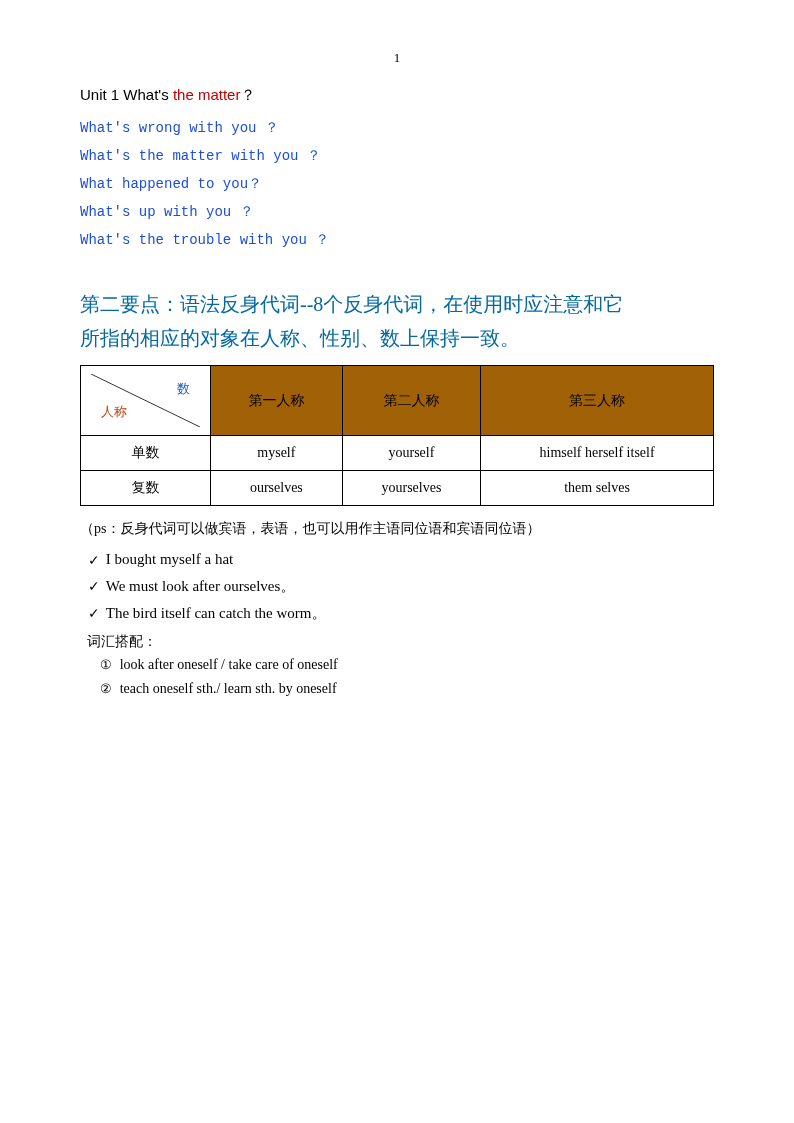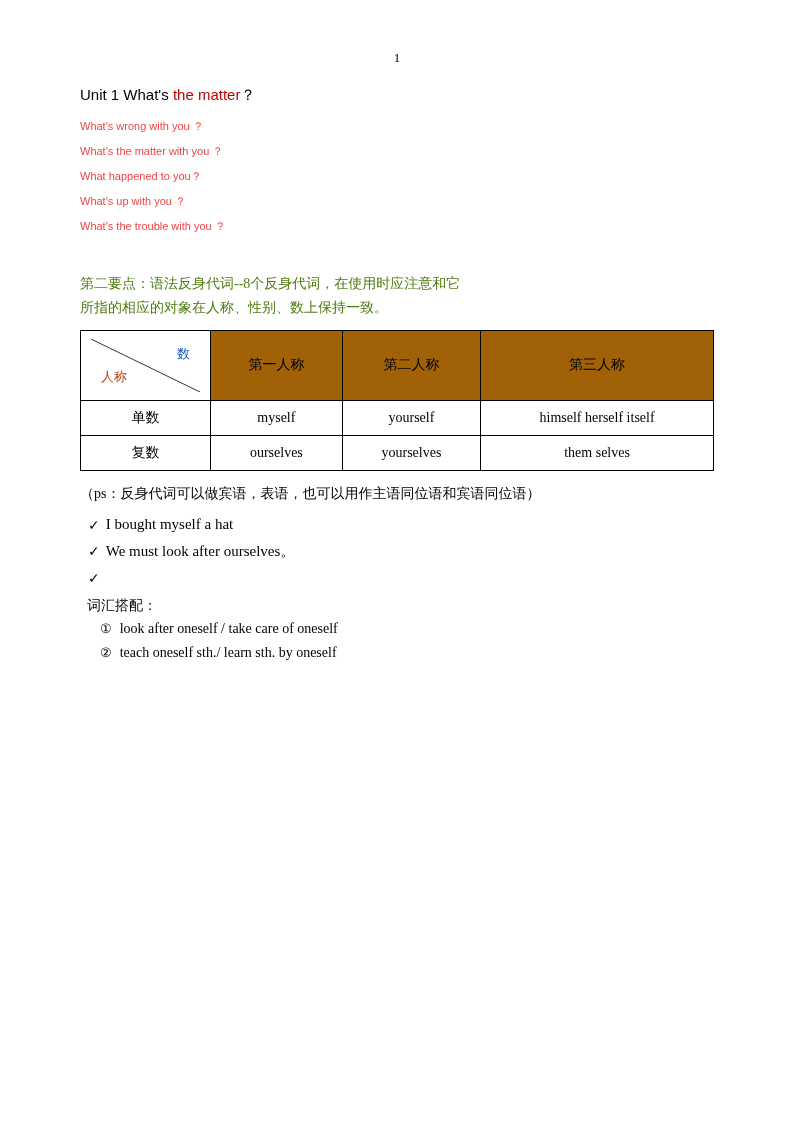--- a/index.html
+++ b/index.html
@@ -37,28 +37,28 @@
     .unit-title .red {
       color: #c00000;
     }
     .section-title {
       font-size: 16px;
       color: #1f5bc4;
       margin-bottom: 14px;
       font-family: "SimSun", "宋体", serif;
     }
     .phrase-line {
-      font-size: 11px;
-      color: #ef4444;
+      font-size: 14px;
+      color: #1d4ed8;
       margin-bottom: 10px;
-      font-family: Liberation Sans, sans-serif;
+      font-family: Liberation Mono, monospace;
     }
     .section-title-2 {
-      font-size: 14px;
-      color: #4d7c0f;
+      font-size: 20px;
+      color: #0369a1;
       font-family: "SimSun", "宋体", serif;
       line-height: 1.7;
     }
     .table-container {
       margin: 10px 0 10px 0;
       border-collapse: collapse;
       width: 100%;
     }
     .table-container table {
       border-collapse: collapse;
@@ -220,20 +220,21 @@
   <div class="check-item">
     <span class="check-mark">✓</span>
     <span>I bought myself a hat</span>
   </div>
   <div class="check-item">
     <span class="check-mark">✓</span>
     <span>We must look after ourselves。</span>
   </div>
   <div class="check-item">
     <span class="check-mark">✓</span>
+    <span>The bird itself can catch the worm。</span>
   </div>
 
   <div class="vocab-title">
     &nbsp;&nbsp;<span>词汇搭配：</span>
   </div>
 
   <div class="vocab-item">
     <span class="circle-num">①</span>
     <span>look after oneself / take care of oneself</span>
   </div>

